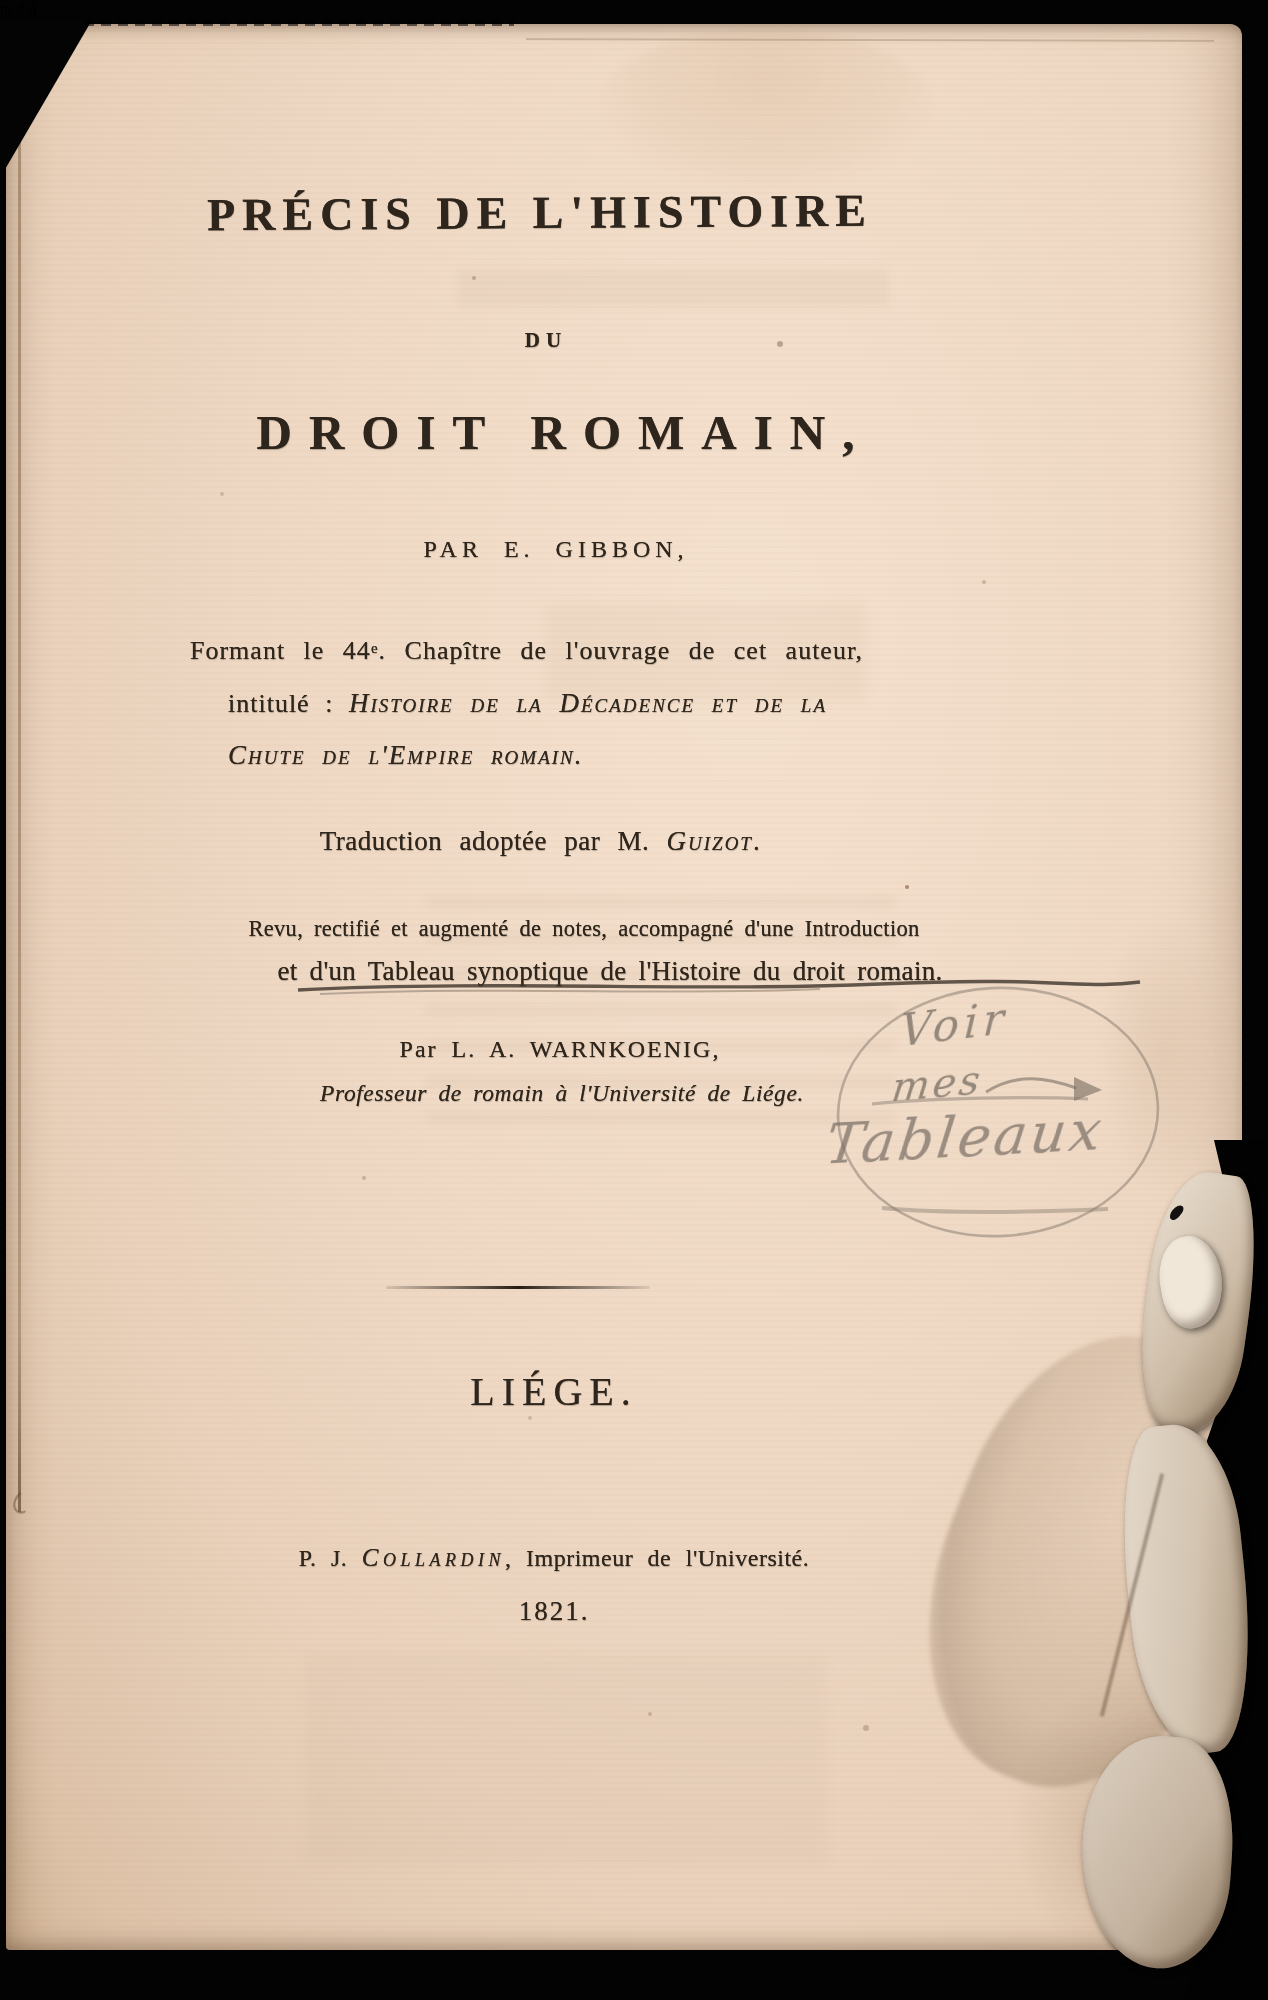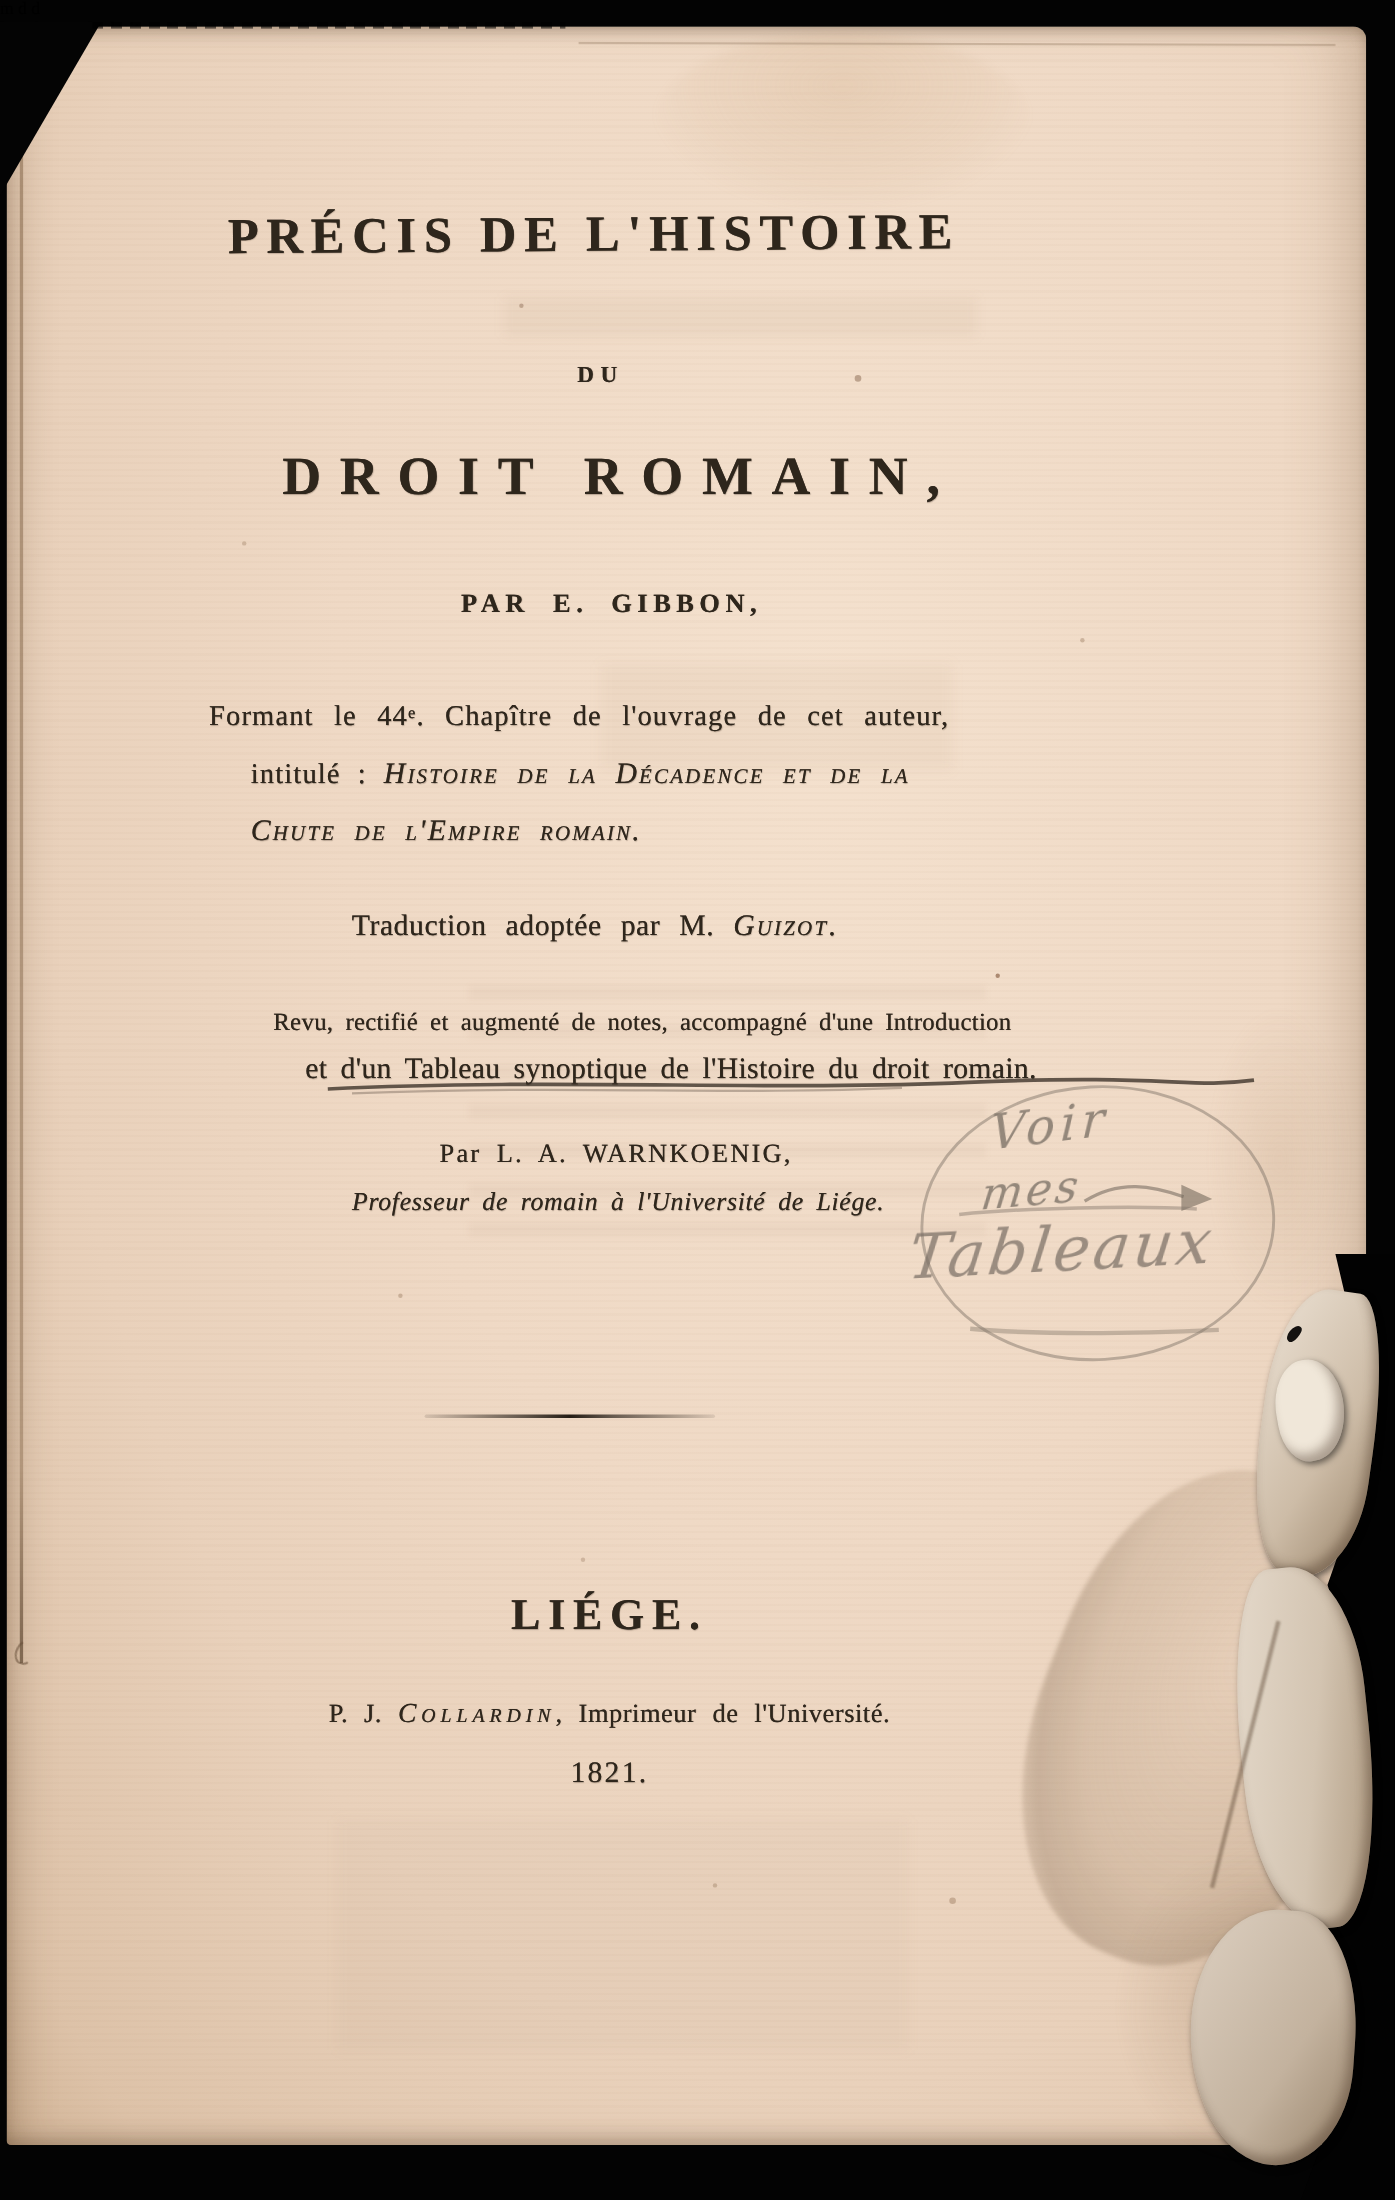--- a/index.html
+++ b/index.html
@@ -51,35 +51,35 @@
   
   .underpage-line{position:absolute;left:520px;top:15px;width:688px;height:2px;background:rgba(150,125,100,.40);
     transform:rotate(.15deg);filter:blur(.5px);}
   
   .t{position:absolute;left:134px;width:800px;text-align:center;color:#2e261c;
      text-shadow:0 0 .6px rgba(40,30,20,.70), .5px .6px .9px rgba(60,45,30,.32);white-space:nowrap;}
   .sc{font-variant:small-caps;font-style:italic;}
   .title1{top:162px;font-size:46px;font-weight:600;letter-spacing:7px;transform:rotate(-.4deg);}
   .du{top:304px;font-size:21px;font-weight:600;letter-spacing:6px;margin-left:6px;}
   .title2{top:380px;font-size:49px;font-weight:600;letter-spacing:17px;margin-left:24px;}
-  .author{top:512px;font-size:24px;font-weight:700;letter-spacing:5px;word-spacing:10px;margin-left:16px;}
+  .author{top:512px;font-size:24px;font-weight:400;letter-spacing:5px;word-spacing:10px;margin-left:16px;}
   .sub1{top:612px;left:184px;width:auto;text-align:left;font-size:26px;letter-spacing:1px;word-spacing:11px;}
   .sub1 sup{font-size:15px;vertical-align:6px;}
   .sub2{top:664px;left:222px;width:auto;text-align:left;font-size:26px;letter-spacing:1px;word-spacing:8px;}
   .sub2 .sc, .sub3{font-size:27px;letter-spacing:2px;}
   .sub3{top:716px;left:222px;width:auto;text-align:left;word-spacing:8px;}
   .trad{top:802px;font-size:27px;word-spacing:10px;letter-spacing:.5px;}
   .trad .sc{letter-spacing:2px;}
   .revu1{top:892px;font-size:22.5px;word-spacing:5px;letter-spacing:.3px;margin-left:44px;}
   .revu2{top:932px;font-size:27px;word-spacing:5px;letter-spacing:.3px;margin-left:70px;}
   .par{top:1012px;font-size:24px;letter-spacing:2px;word-spacing:6px;margin-left:20px;}
   .prof{top:1056px;font-size:23.5px;font-style:italic;letter-spacing:.6px;word-spacing:5px;margin-left:22px;}
   .rule{position:absolute;left:380px;top:1262px;width:264px;height:3px;border-radius:2px;
     background:linear-gradient(90deg, rgba(40,32,24,.12), rgba(40,32,24,.72) 35%, #241c14 50%, rgba(40,32,24,.68) 65%, rgba(40,32,24,.10));}
-  .city{top:1420px;font-size:40px;font-weight:700;letter-spacing:7px;margin-left:14px;}
+  .city{top:1344px;font-size:40px;font-weight:400;letter-spacing:7px;margin-left:14px;}
   .printer{top:1520px;font-size:24px;word-spacing:8px;letter-spacing:.5px;margin-left:14px;}
   .printer .sc{letter-spacing:4.5px;font-size:25px;}
   .year{top:1572px;font-size:27px;letter-spacing:2px;margin-left:14px;}
   
   .hand{position:absolute;color:rgba(128,117,106,.82);font-style:italic;font-family:"DejaVu Serif", serif;
     filter:blur(.3px);white-space:nowrap;}
   .hw1{left:900px;top:998px;font-size:44px;letter-spacing:5px;transform:rotate(-7deg) skewX(-10deg);}
   .hw2{left:892px;top:1060px;font-size:40px;letter-spacing:3px;transform:rotate(-5deg) skewX(-12deg);}
   .hw3{left:826px;top:1104px;font-size:56px;letter-spacing:3px;transform:rotate(-3deg) skewX(-10deg);color:rgba(122,111,101,.72);}
   .pencil-svg{position:absolute;left:0;top:0;pointer-events:none;}

